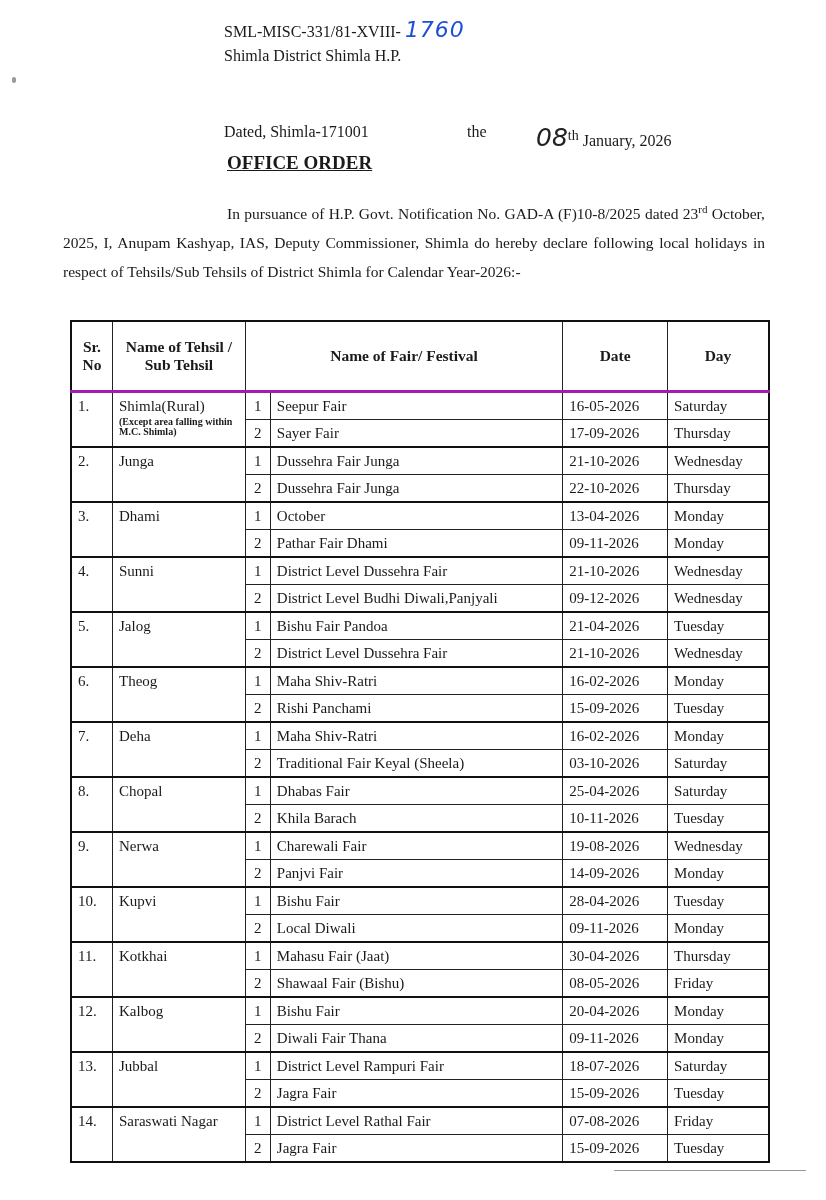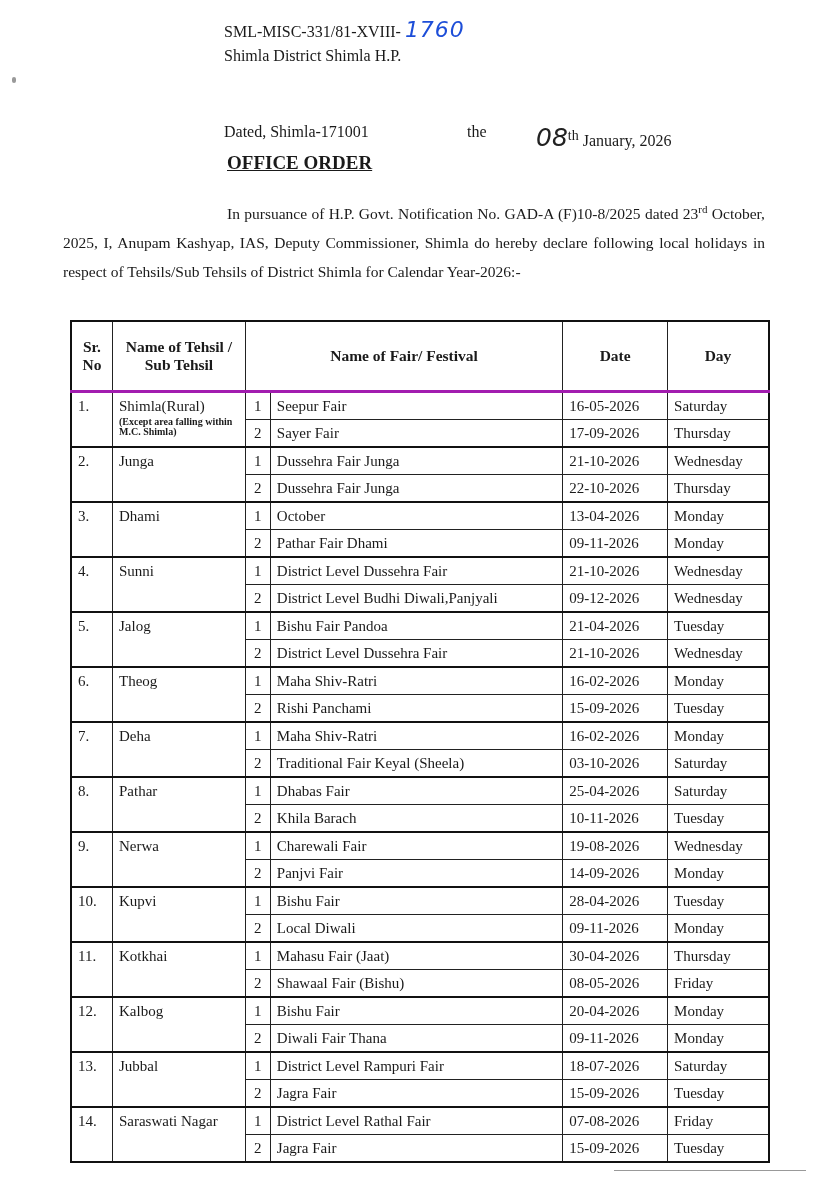--- a/index.html
+++ b/index.html
@@ -186,21 +186,21 @@
       <tr>
         <td class="num">2</td>
         <td class="fair">Traditional Fair Keyal (Sheela)</td>
         <td class="date">03-10-2026</td>
         <td class="day">Saturday</td>
       </tr>
     </tbody>
     <tbody class="group">
       <tr>
         <td class="sr" rowspan="2">8.</td>
-        <td class="tehsil" rowspan="2"><span>Pathar</span></td>
+        <td class="tehsil" rowspan="2"><span>Chopal</span></td>
         <td class="num">1</td>
         <td class="fair">Dhabas Fair</td>
         <td class="date">25-04-2026</td>
         <td class="day">Saturday</td>
       </tr>
       <tr>
         <td class="num">2</td>
         <td class="fair">Khila Barach</td>
         <td class="date">10-11-2026</td>
         <td class="day">Tuesday</td>

